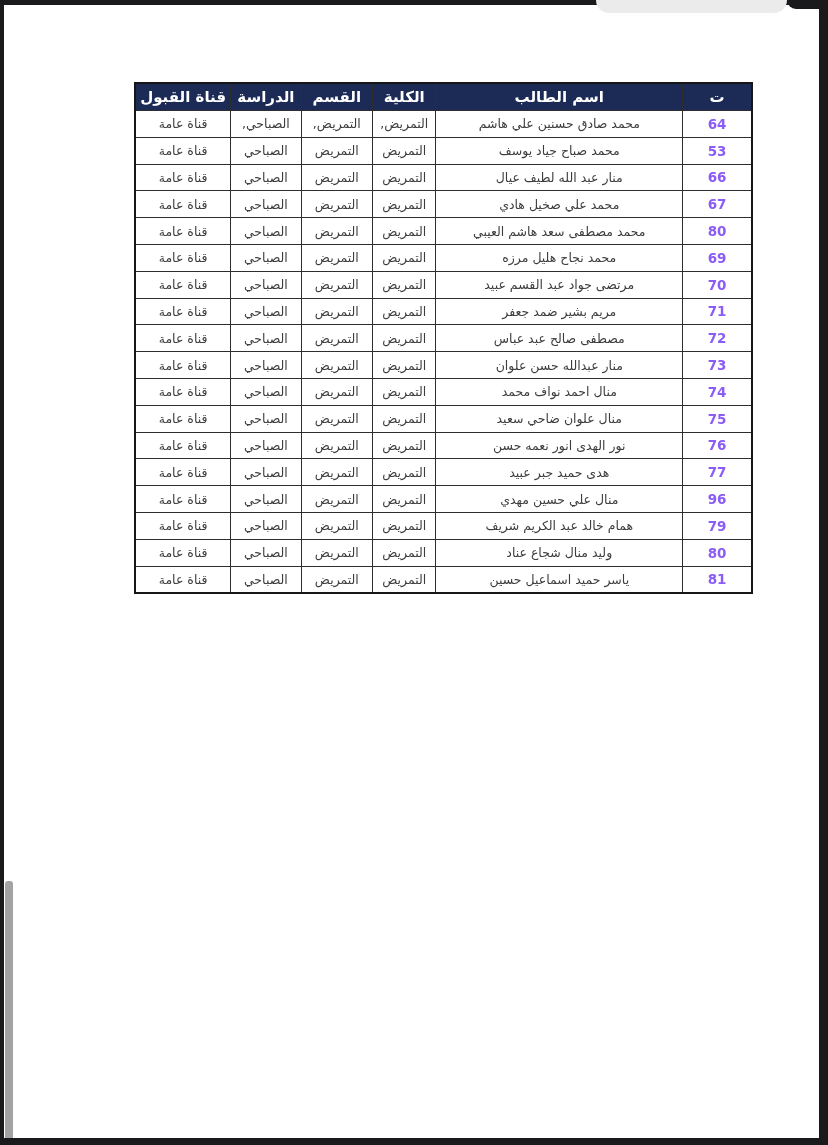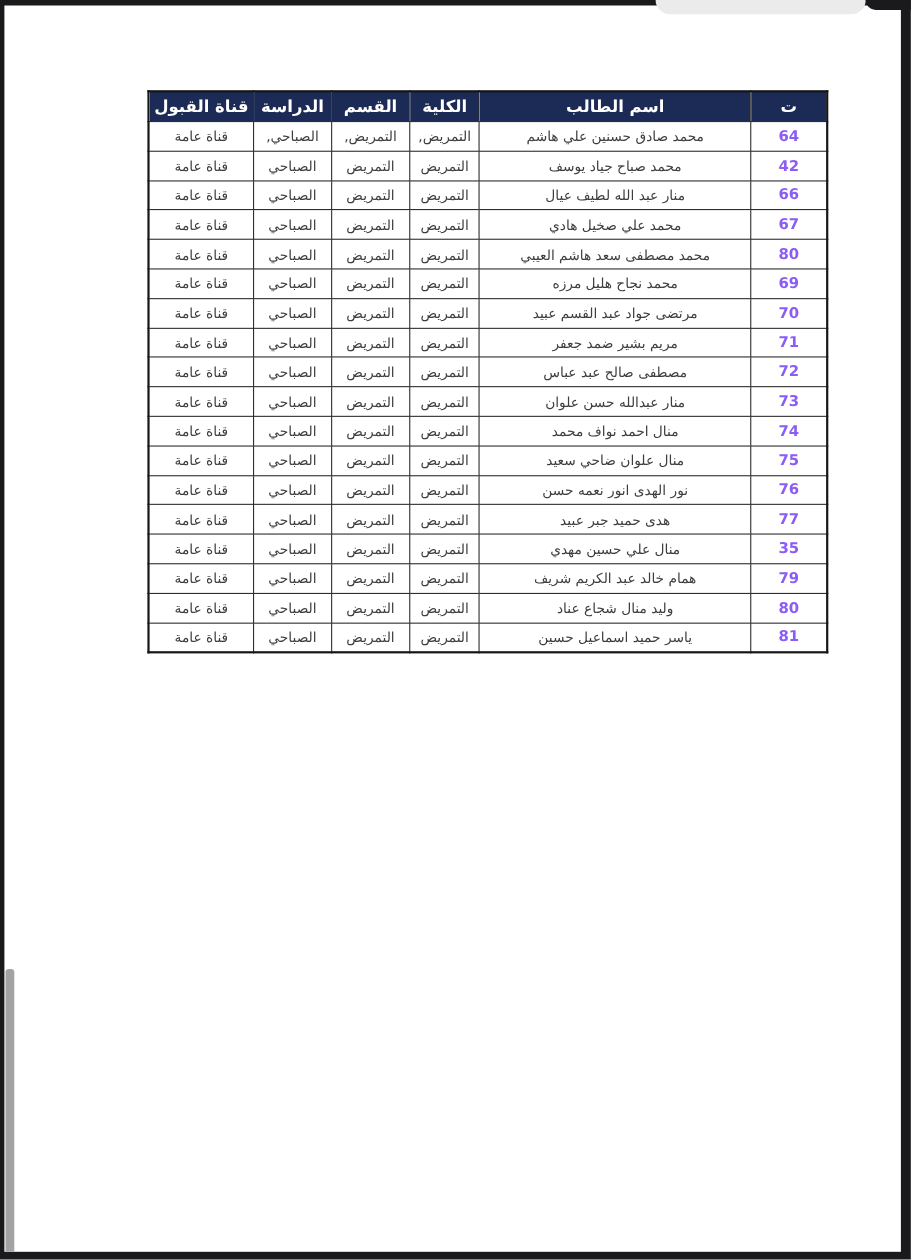--- a/index.html
+++ b/index.html
@@ -76,21 +76,21 @@
     <tbody>
         <tr>
           <td class="num">64</td>
           <td>محمد صادق حسنين علي هاشم</td>
           <td>التمريض,</td>
           <td>التمريض,</td>
           <td>الصباحي,</td>
           <td>قناة عامة</td>
         </tr>
         <tr>
-          <td class="num">42</td>
+          <td class="num">53</td>
           <td>محمد صباح جياد يوسف</td>
           <td>التمريض</td>
           <td>التمريض</td>
           <td>الصباحي</td>
           <td>قناة عامة</td>
         </tr>
         <tr>
           <td class="num">66</td>
           <td>منار عبد الله لطيف عيال</td>
           <td>التمريض</td>
@@ -180,21 +180,21 @@
         </tr>
         <tr>
           <td class="num">77</td>
           <td>هدى حميد جبر عبيد</td>
           <td>التمريض</td>
           <td>التمريض</td>
           <td>الصباحي</td>
           <td>قناة عامة</td>
         </tr>
         <tr>
-          <td class="num">35</td>
+          <td class="num">96</td>
           <td>منال علي حسين مهدي</td>
           <td>التمريض</td>
           <td>التمريض</td>
           <td>الصباحي</td>
           <td>قناة عامة</td>
         </tr>
         <tr>
           <td class="num">79</td>
           <td>همام خالد عبد الكريم شريف</td>
           <td>التمريض</td>

